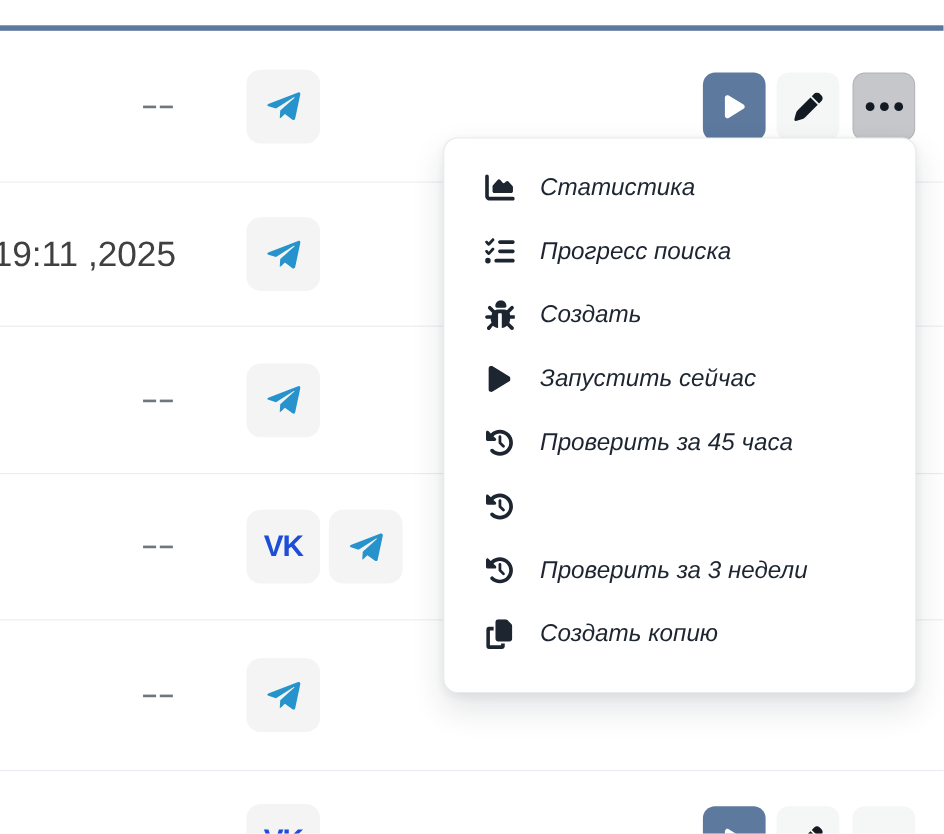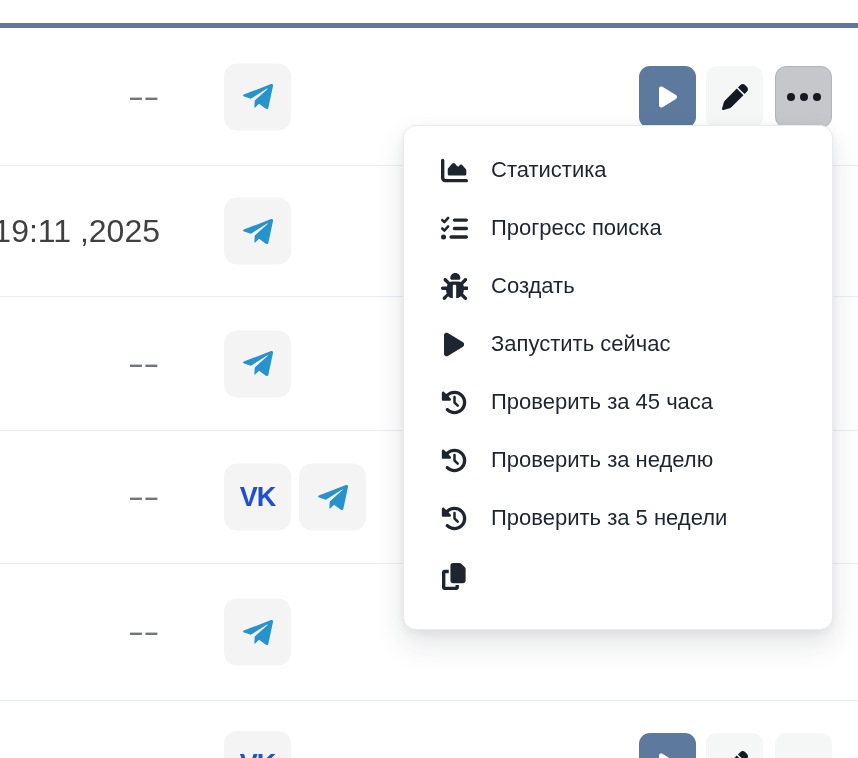--- a/index.html
+++ b/index.html
@@ -47,21 +47,21 @@
     box-shadow:0 14px 30px rgba(25,35,50,0.12), 0 3px 8px rgba(25,35,50,0.06);
     padding:15px 0 24px 0; z-index:10; box-sizing:border-box;
   }
   .menu-item {
     height:58px; display:flex; align-items:center; gap:21px;
     padding:0 20px 0 34px; cursor:pointer; font-size:22px; color:#1d2531;
   }
   .menu-item.highlight { background:#f3f5f8; }
   .mi-icon { width:32px; height:32px; flex:none; display:flex; align-items:center; justify-content:center; }
   .mi-icon svg { height:27px; fill:#1d2531; }
-  .mi-label { white-space:nowrap; }
+  .mi-label { white-space:nowrap;font-style:italic; }
 </style>
 </head>
 <body>
 
 <div class="screen">
   <div class="topline"></div>
 
   <div class="row" style="top:28px; height:137px;">
     <div class="cell-date dash">––</div>
     <div class="badge" style="left:224px;">
@@ -186,31 +186,31 @@
           </svg>
       </span>
       <span class="mi-label">Проверить за 45 часа</span>
     </div>
     <div class="menu-item">
       <span class="mi-icon">
         <svg viewBox="0 0 512 512">
             <path d="M48.5 224H40c-13.3 0-24-10.7-24-24V72c0-9.7 5.8-18.5 14.8-22.2s19.3-1.7 26.2 5.2L98.6 96.6c87.6-86.5 228.7-86.2 315.8 1c87.5 87.5 87.5 229.3 0 316.8s-229.3 87.5-316.8 0c-12.5-12.5-12.5-32.8 0-45.3s32.8-12.5 45.3 0c62.5 62.5 163.8 62.5 226.3 0s62.5-163.8 0-226.3c-62.2-62.2-162.7-62.5-225.3-1L185 183c6.9 6.9 8.9 17.2 5.2 26.2s-12.5 14.8-22.2 14.8H48.5zM256 128c13.3 0 24 10.7 24 24v94.1l54 54c9.4 9.4 9.4 24.6 0 33.9s-24.6 9.4-33.9 0l-61-61c-4.5-4.5-7-10.6-7-17V152c0-13.3 10.7-24 24-24z"></path>
           </svg>
       </span>
-      <span class="mi-label">Проверить за неделю</span>
     </div>
     <div class="menu-item">
       <span class="mi-icon">
         <svg viewBox="0 0 512 512">
             <path d="M48.5 224H40c-13.3 0-24-10.7-24-24V72c0-9.7 5.8-18.5 14.8-22.2s19.3-1.7 26.2 5.2L98.6 96.6c87.6-86.5 228.7-86.2 315.8 1c87.5 87.5 87.5 229.3 0 316.8s-229.3 87.5-316.8 0c-12.5-12.5-12.5-32.8 0-45.3s32.8-12.5 45.3 0c62.5 62.5 163.8 62.5 226.3 0s62.5-163.8 0-226.3c-62.2-62.2-162.7-62.5-225.3-1L185 183c6.9 6.9 8.9 17.2 5.2 26.2s-12.5 14.8-22.2 14.8H48.5zM256 128c13.3 0 24 10.7 24 24v94.1l54 54c9.4 9.4 9.4 24.6 0 33.9s-24.6 9.4-33.9 0l-61-61c-4.5-4.5-7-10.6-7-17V152c0-13.3 10.7-24 24-24z"></path>
           </svg>
       </span>
-      <span class="mi-label">Проверить за 5 недели</span>
+      <span class="mi-label">Проверить за 3 недели</span>
     </div>
     <div class="menu-item">
       <span class="mi-icon">
         <svg viewBox="0 0 448 512">
             <path d="M208 0H332.1c12.7 0 24.9 5.1 33.9 14.1l67.9 67.9c9 9 14.1 21.2 14.1 33.9V336c0 26.5-21.5 48-48 48H208c-26.5 0-48-21.5-48-48V48c0-26.5 21.5-48 48-48zM48 128h80v64H64v256H256v-32h64v48c0 26.5-21.5 48-48 48H48c-26.5 0-48-21.5-48-48V176c0-26.5 21.5-48 48-48z"></path>
           </svg>
       </span>
+      <span class="mi-label">Создать копию</span>
     </div>
   </div>
 </div>
 
 </body></html>

